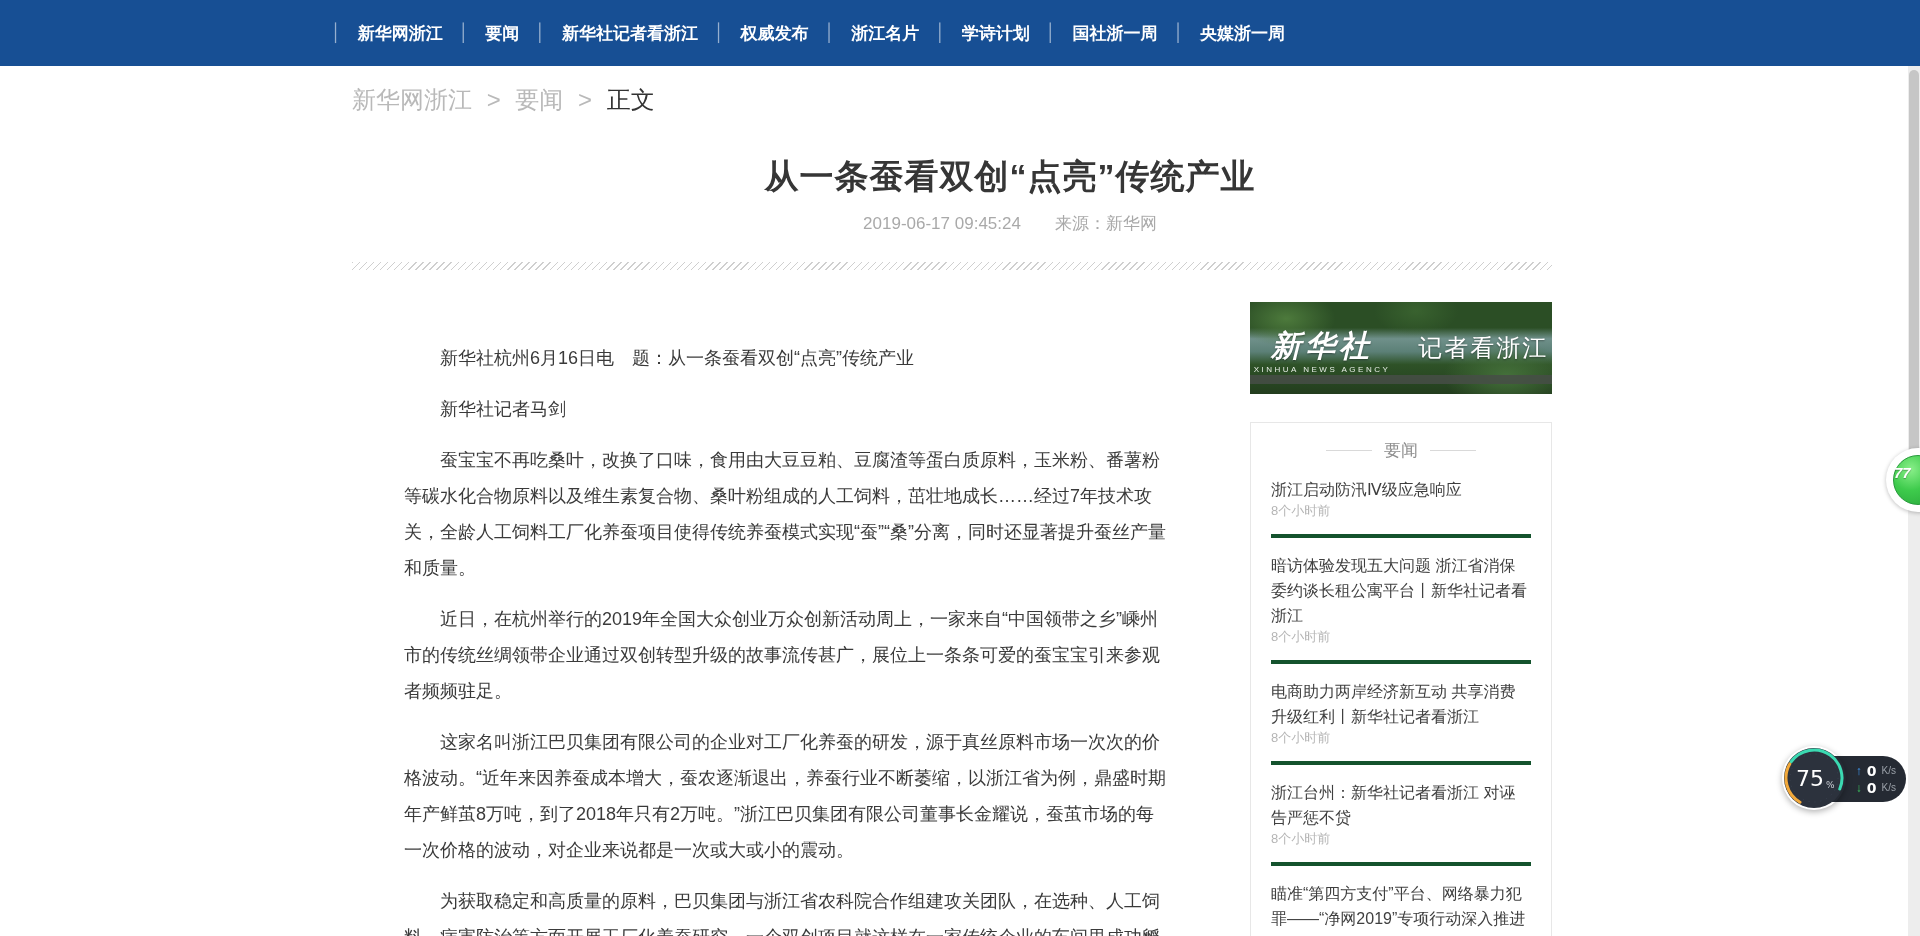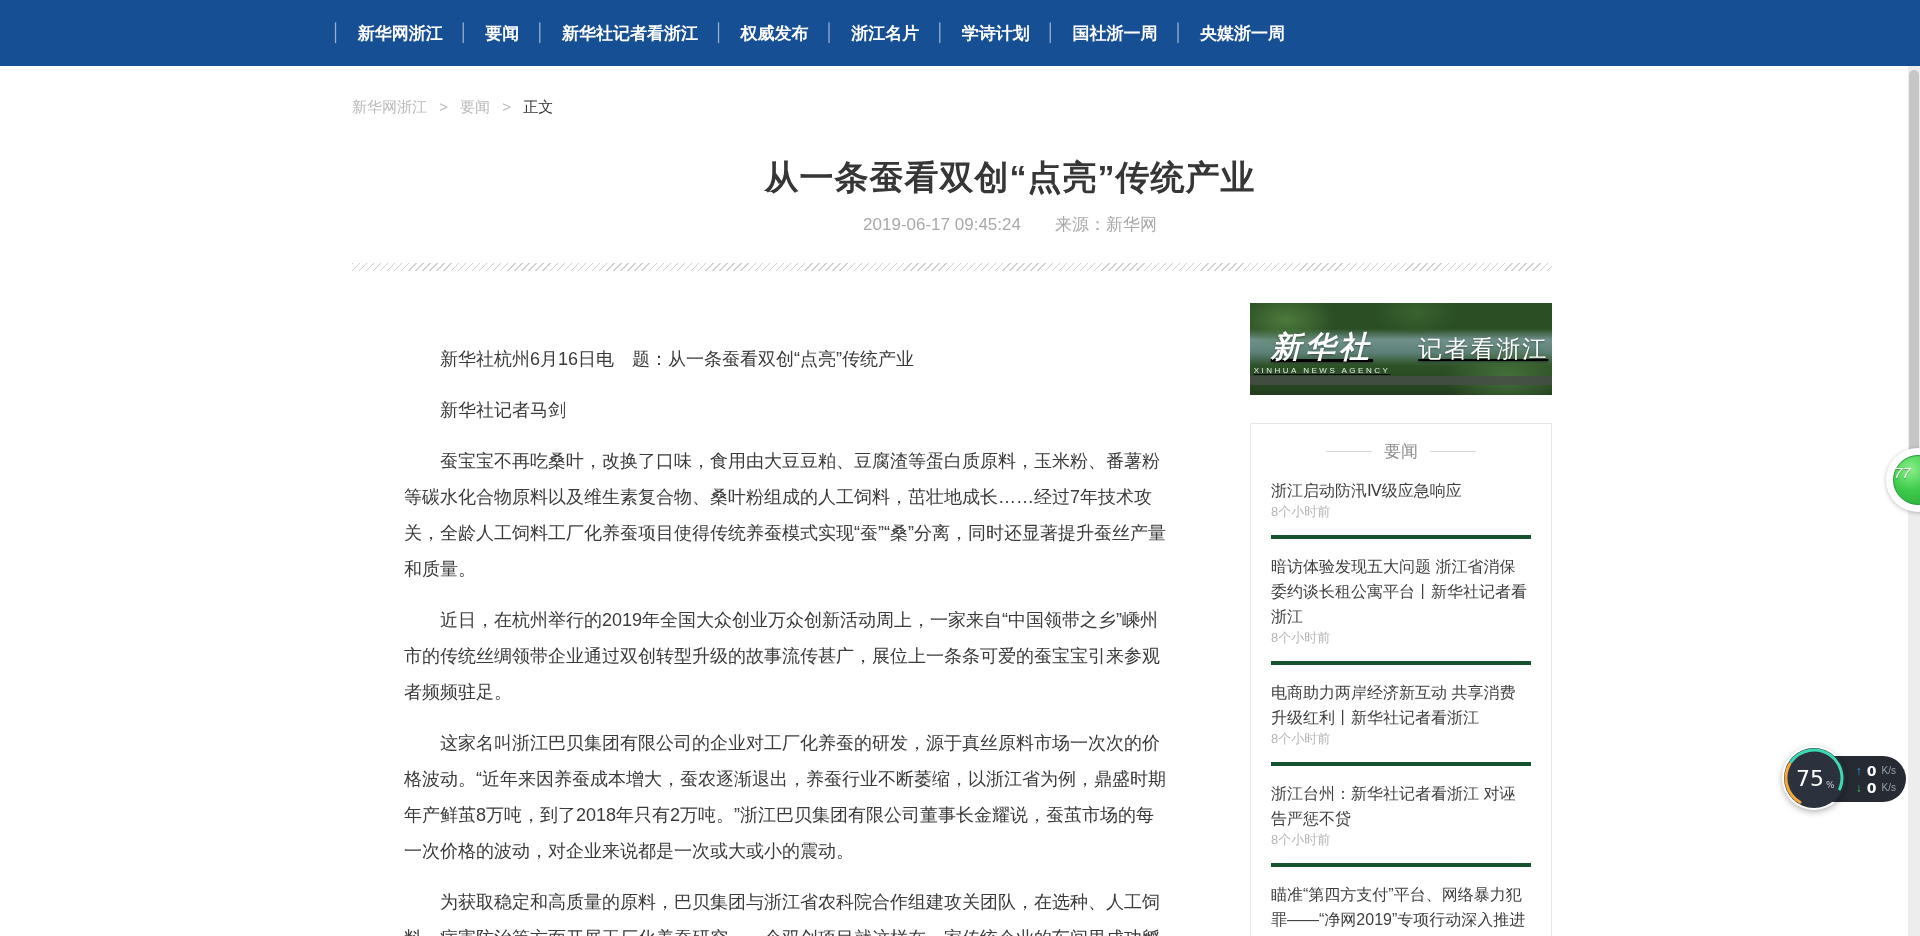--- a/index.html
+++ b/index.html
@@ -7,21 +7,21 @@
               font-family:"Liberation Sans","DejaVu Sans",sans-serif; }
   .page { position:relative; width:1920px; height:936px; background:#fff; overflow:hidden; }
 
   
   .topnav { height:66px; background:#174f94; display:flex; align-items:center; }
   .topnav-inner { margin-left:330px; display:flex; align-items:center; }
   .nav-sep { color:rgba(255,255,255,.55); font-weight:400; font-size:17px; padding:0 1px; }
   .nav-item { color:#fff; font-size:17px; font-weight:600; padding:0 15px; cursor:pointer; white-space:nowrap; }
 
   
-  .breadcrumb { margin:32px 0 0 352px; font-size:15px; color:#b9b9b9; }
+  .breadcrumb { margin:18px 0 0 352px; font-size:24px; color:#b9b9b9; }
   .crumb { color:#b9b9b9; cursor:pointer; }
   .crumb-sep { color:#b9b9b9; margin:0 8px; }
   .crumb-current { color:#333; }
 
   
   .header { position:relative; width:1200px; margin-left:352px; height:146px; }
   .logo { position:absolute; left:20px; top:32px; width:110px; cursor:pointer; }
   .logo-url { font-size:10px; font-weight:bold; color:#2a6bb0; letter-spacing:.6px; }
   .logo-mark { position:relative; height:52px; margin-top:1px; }
   .logo-n { position:absolute; left:0; top:0; font-size:48px; line-height:48px; font-weight:bold; color:#56a9dc; }
@@ -50,21 +50,21 @@
 
   
   .sidebar { width:302px; margin-left:36px; }
   .banner { position:relative; width:302px; height:92px; cursor:pointer; overflow:hidden;
             background:
               radial-gradient(70px 40px at 12% 18%, #4d7a3c 0%, rgba(77,122,60,0) 70%),
               radial-gradient(90px 50px at 85% 80%, #44703a 0%, rgba(68,112,58,0) 70%),
               radial-gradient(60px 35px at 55% 10%, #39622f 0%, rgba(57,98,47,0) 70%),
               linear-gradient(180deg,#2b4e25 0%,#2b4e25 28%,#6f908a 40%,#5c8077 54%,#2e5227 68%,#233d1e 100%); }
   .banner-road { position:absolute; left:0; bottom:10px; width:100%; height:9px; background:#474e46; opacity:.85; }
-  .banner-text { position:absolute; inset:0; display:flex; align-items:center; justify-content:center; gap:28px;text-decoration:underline; }
+  .banner-text { position:absolute; inset:0; display:flex; align-items:center; justify-content:center; gap:28px; }
   .agency { text-align:center; transform:translateY(2px); }
   .agency-script { font-family:"Liberation Serif","DejaVu Serif",serif; font-style:italic; font-weight:bold;
                    font-size:30px; color:#fff; letter-spacing:4px; text-shadow:0 1px 2px rgba(0,0,0,.4); }
   .agency-sub { font-size:8px; color:#e8efe7; letter-spacing:2.5px; margin-top:-2px;text-align:right; }
   .banner-title { font-size:24px; color:#fff; letter-spacing:2px; text-shadow:0 1px 2px rgba(0,0,0,.4); }
 
   .news-box { margin-top:28px; border:1px solid #e7e7e7; padding:16px 20px 6px; background:#fff; }
   .news-header { display:flex; align-items:center; justify-content:center; gap:12px;
                  color:#8f8f8f; font-size:17px; }
   .news-header .hline { width:46px; height:1px; background:#d9d9d9; }
@@ -76,21 +76,21 @@
   
   .scroll-track { position:absolute; right:0; top:66px; width:12px; height:870px; background:#ededed; }
   .scroll-thumb { position:absolute; right:1px; top:4px; width:10px; height:386px; background:#c6c6c6; border-radius:5px; }
 
   
   .speed-ball-wrap { position:absolute; right:-30px; top:448px; width:64px; height:64px;
                      background:#fff; border-radius:50%; box-shadow:0 1px 4px rgba(0,0,0,.25); cursor:pointer; }
   .speed-ball { position:absolute; left:7px; top:7px; width:50px; height:50px; border-radius:50%;
                 background:radial-gradient(circle at 35% 28%, #8aef8a 0%, #3ecb4c 45%, #27a339 100%);
                 border:1px solid #25993a; }
-  .speed-ball-val { position:absolute; left:8px; top:16px; color:#fff; font-size:15px; font-weight:normal;
+  .speed-ball-val { position:absolute; left:8px; top:16px; color:#fff; font-size:15px; font-weight:bold;
                     font-style:italic; text-shadow:0 1px 1px rgba(0,0,0,.3); }
 
   
   .net-widget { position:absolute; left:1782px; top:746px; width:130px; height:66px; cursor:pointer; }
   .net-pill { position:absolute; left:50px; top:10px; width:74px; height:46px; background:#252a33;
               border-radius:0 23px 23px 0; padding:6px 10px 0 14px; }
   .net-row { display:flex; align-items:center; justify-content:flex-end; gap:5px; height:17px; }
   .arrow-up { color:#3f9bf5; font-size:12px; font-weight:bold; }
   .arrow-down { color:#3bc25e; font-size:12px; font-weight:bold; }
   .net-val { color:#fff; font-size:14px; font-weight:bold; font-family:"DejaVu Sans",sans-serif; }

